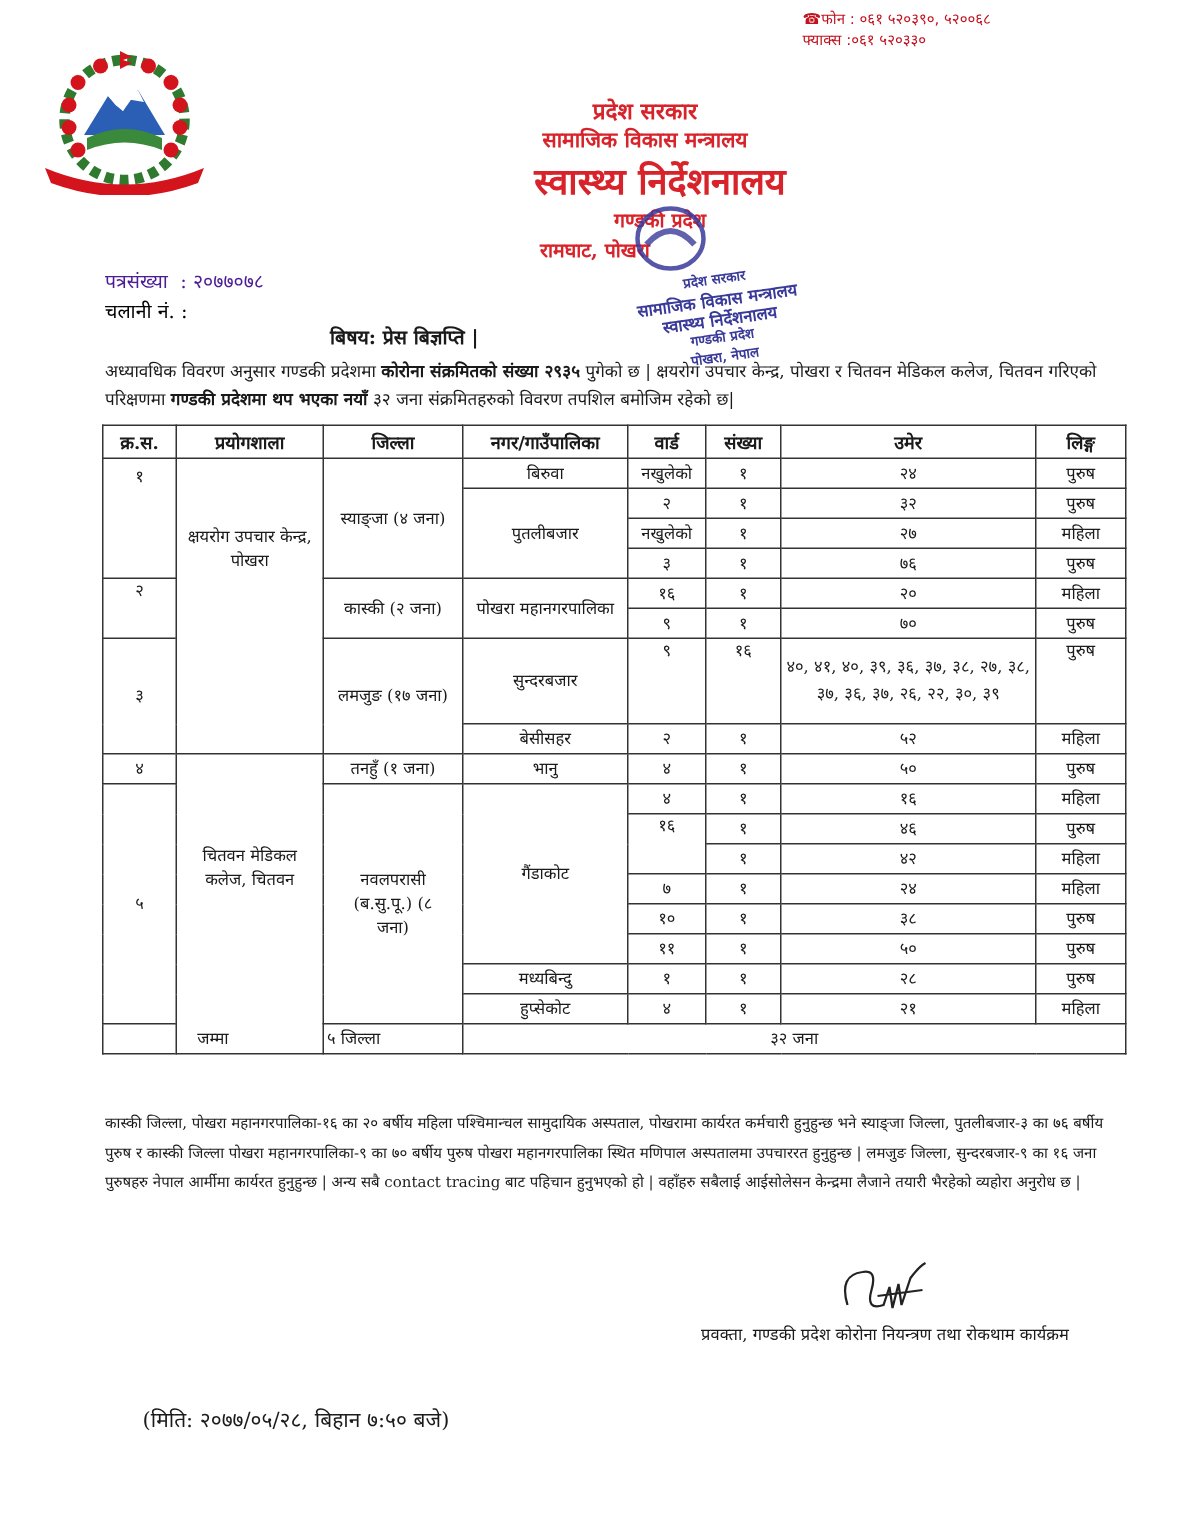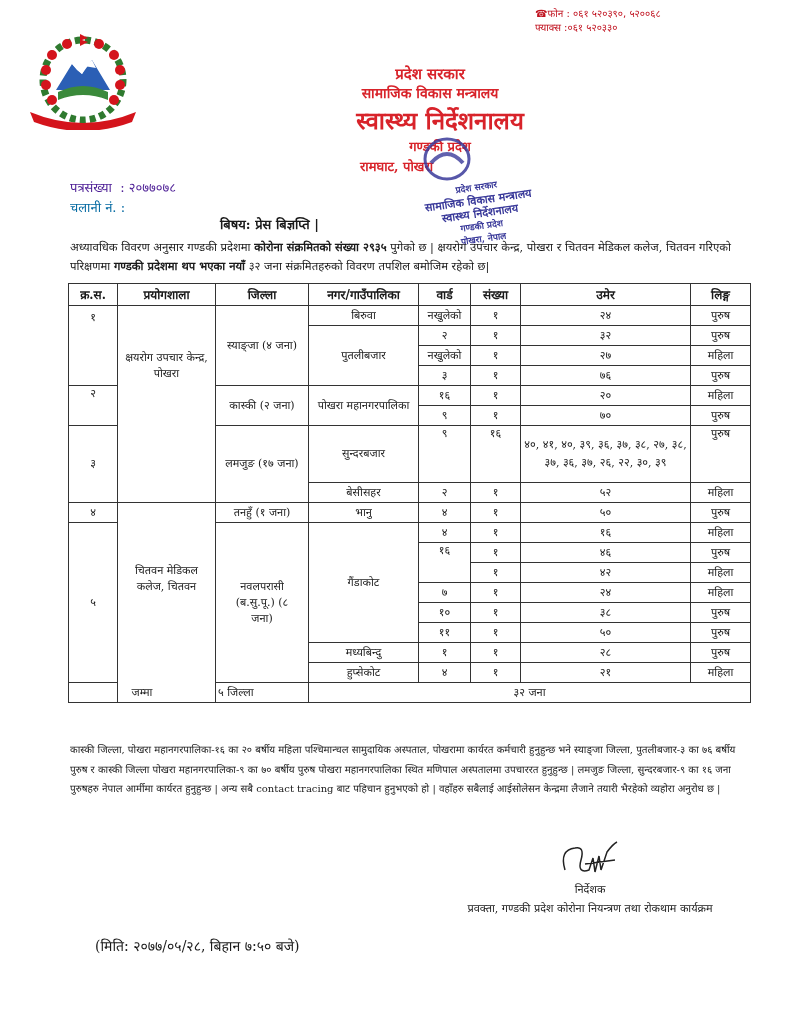--- a/index.html
+++ b/index.html
@@ -7,21 +7,21 @@
   .abs { position:absolute; }
   #emblem { left:22px; top:30px; width:122px; height:100px; }
   #contact { left:535px; top:7px; font-size:10px; line-height:14px; color:#c0121f; font-family:"DejaVu Sans", sans-serif; }
   #head1 { left:280px; top:63px; width:300px; text-align:center; font-size:15px; font-weight:bold; color:#d8232a; }
   #head2 { left:280px; top:83px; width:300px; text-align:center; font-size:14px; font-weight:bold; color:#d8232a; }
   #head3 { left:250px; top:103px; width:380px; text-align:center; font-size:24px; font-weight:bold; color:#d8232a; }
   #head4 { left:360px; top:137px; width:160px; text-align:center; font-size:13px; font-weight:bold; color:#d8232a; }
   #head5 { left:360px; top:157px; width:160px; text-align:left; font-size:13px; font-weight:bold; color:#d8232a; }
   #stamp { left:395px; top:133px; width:130px; height:135px; }
   #refno { left:70px; top:178px; font-size:13px; color:#4c1d95; }
-  #dispatch { left:70px; top:198px; font-size:13px; color:#0369a1; }
+  #dispatch { left:70px; top:198px; font-size:13px; color:#000000; }
   #subject { left:220px; top:215px; font-size:13px; font-weight:bold; }
   #intro { left:70px; top:238px; width:680px; font-size:11.4px; line-height:19px; }
   #intro b { font-weight:bold; }
   table#data { position:absolute; left:68px; top:283px; width:682px; border-collapse:collapse; font-size:11px; table-layout:fixed; }
   #data th, #data td { border:1px solid #333; text-align:center; padding:0 2px; height:19px; line-height:16px; vertical-align:middle; }
   #data th { font-weight:bold; height:21px; font-size:12px; }
   #data td.top { vertical-align:top; }
   #note { left:70px; top:740px; width:685px; font-size:10px; line-height:19.5px; }
   #sign { left:555px; top:840px; width:70px; height:40px; }
   #signer { left:470px; top:880px; width:240px; text-align:center; font-size:11px; line-height:19px; }
@@ -249,17 +249,16 @@
 </table>
 
 <div id="note" class="abs">कास्की जिल्ला, पोखरा महानगरपालिका-१६ का २० बर्षीय महिला पश्चिमान्चल सामुदायिक अस्पताल, पोखरामा कार्यरत कर्मचारी हुनुहुन्छ भने स्याङ्जा जिल्ला, पुतलीबजार-३ का ७६ बर्षीय पुरुष र कास्की जिल्ला पोखरा महानगरपालिका-९ का ७० बर्षीय पुरुष पोखरा महानगरपालिका स्थित मणिपाल अस्पतालमा उपचाररत हुनुहुन्छ | लमजुङ जिल्ला, सुन्दरबजार-९ का १६ जना पुरुषहरु नेपाल आर्मीमा कार्यरत हुनुहुन्छ | अन्य सबै contact tracing बाट पहिचान हुनुभएको हो | वहाँहरु सबैलाई आईसोलेसन केन्द्रमा लैजाने तयारी भैरहेको व्यहोरा अनुरोध छ |</div>
 
 <div id="sign" class="abs">
   <svg width="70" height="40" viewBox="0 0 70 40">
     <path d="M10 30 Q4 10 20 8 Q30 6 26 20 Q22 34 34 30 L38 18 L40 32 L44 16 L46 30 L52 12 Q58 4 62 2 M30 24 L60 20" fill="none" stroke="#222" stroke-width="1.5"></path>
   </svg>
 </div>
 <div id="signer" class="abs">
-  <div>निर्देशक</div>
   <div style="white-space:nowrap;margin-left:-20px;margin-right:-20px;">प्रवक्ता, गण्डकी प्रदेश कोरोना नियन्त्रण तथा रोकथाम कार्यक्रम</div>
 </div>
 
 <div id="dateline" class="abs">(मिति: २०७७/०५/२८, बिहान ७:५० बजे)</div>
 
 </body></html>

